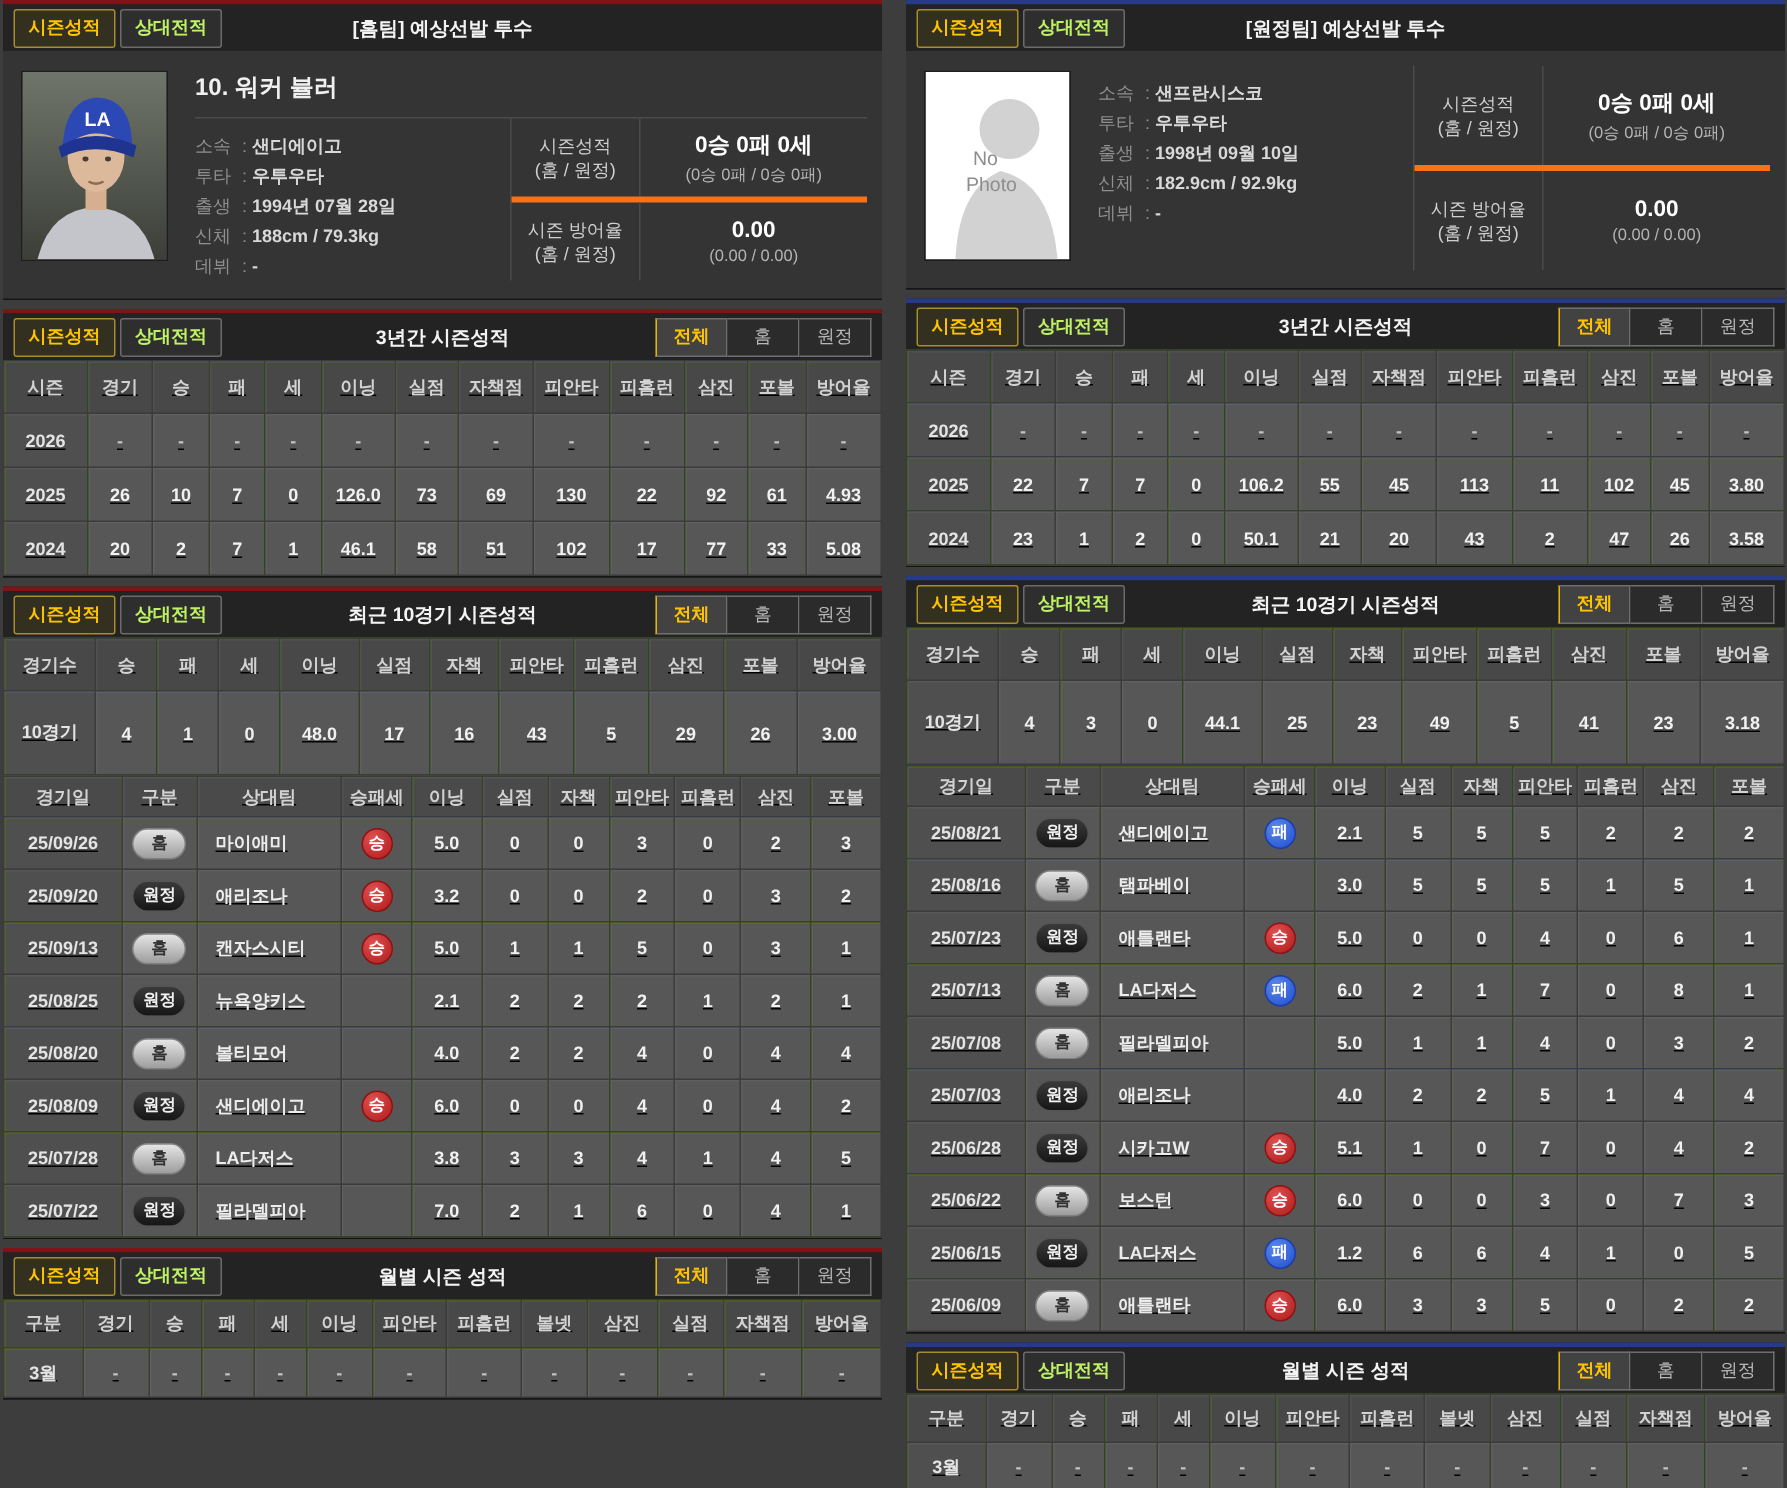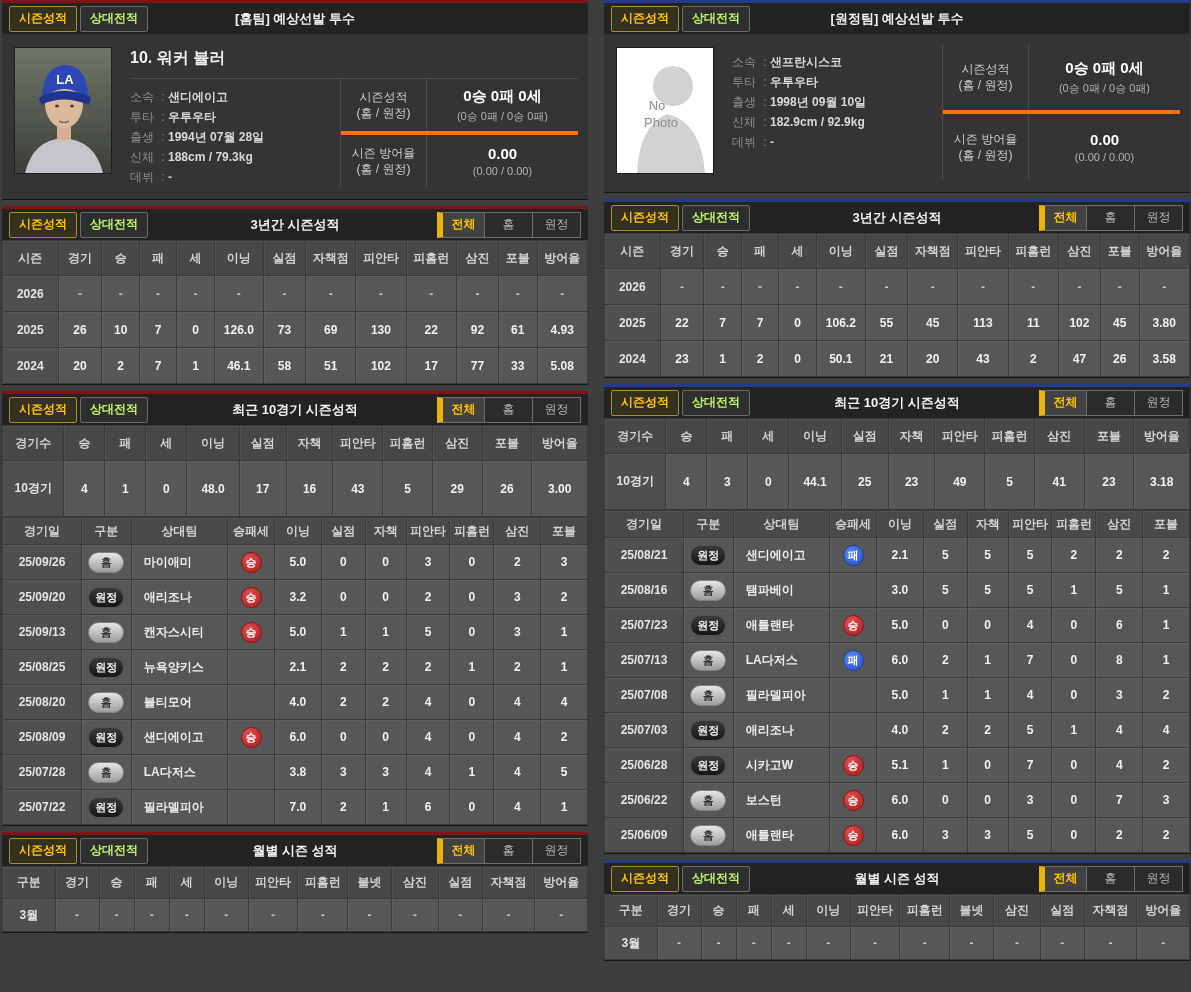--- a/index.html
+++ b/index.html
@@ -26,21 +26,21 @@
   }
   .tab.active { color:#ffc400; border-color:#a88b2a; background:#33301f; }
   .sec-title { flex:1; text-align:center; color:#f3f3f3; font-weight:bold; font-size:13px; }
   .filters { display:flex; width:152px; flex:0 0 152px; justify-content:flex-end; }
   .filters.hidden-f { visibility:hidden; }
   .filter {
     font-size:12px; padding:3px 0 4px; width:48px; text-align:center;
     border:1px solid #6e6e6e; border-left:none;
     background:#2b2b2b; color:#b8b8b8; cursor:pointer;
   }
-  .filter:first-child { border-left:6px solid #eab308; }
+  .filter:first-child { border-left:1px solid #eab308; }
   .filter.active { color:#ffc400; font-weight:bold; background:#424242; }
 
   
   .player-body { background:#343434; display:flex; padding:10px 10px 12px; min-height:158px; }
   .photo {
     width:98px; height:127px; flex:0 0 98px; margin:3px 2px 0 2px;
     border:1px solid #1d1d1d; overflow:hidden; position:relative; background:#555;
   }
   .photo svg { display:block; }
   .p-right { flex:1; display:flex; flex-direction:column; padding-left:16px; }
@@ -56,21 +56,21 @@
   .pstat-label {
     width:86px; flex:0 0 86px; border-right:1px solid #4b4b4b;
     display:flex; flex-direction:column; justify-content:center; align-items:center;
     color:#cfcfcf; font-size:12px; line-height:16px; text-align:center;
   }
   .pstat-value { flex:1; display:flex; flex-direction:column; justify-content:center; align-items:center; }
   .pv-main { color:#ffffff; font-weight:bold; font-size:15px; }
   .pv-sub { color:#b3b3b3; font-size:11px; margin-top:3px; }
 
   
-  table { width:100%; border-collapse:collapse; table-layout:fixed; background:#4d7c0f; }
+  table { width:100%; border-collapse:collapse; table-layout:fixed; background:#4d7c0f;text-decoration:underline; }
   th, td {
     border:1px solid #3b3b3b; text-align:center; font-size:12px;
     box-shadow: inset 1px 1px 0 rgba(255,255,255,0.05);
     overflow:hidden; white-space:nowrap;
   }
   thead th { background:#484848; color:#d2d2d2; font-weight:bold; height:35px; }
   tbody td { background:#575757; color:#f1f1f1; font-weight:bold; height:36px; }
   tbody th { background:#4f4f4f; color:#e4e4e4; font-weight:bold; height:36px; }
   td.dash, th.dash { color:#c4c4c4; }
   .sum-table tbody td, .sum-table tbody th { height:56px; }
@@ -875,20 +875,33 @@
               <td><span class="result win">승</span></td>
               <td>6.0</td>
               <td>0</td>
               <td>0</td>
               <td>3</td>
               <td>0</td>
               <td>7</td>
               <td>3</td>
             </tr>
             <tr>
+              <th>25/06/15</th>
+              <td><span class="venue v-away">원정</span></td>
+              <td class="opp">LA다저스</td>
+              <td><span class="result loss">패</span></td>
+              <td>1.2</td>
+              <td>6</td>
+              <td>6</td>
+              <td>4</td>
+              <td>1</td>
+              <td>0</td>
+              <td>5</td>
+            </tr>
+            <tr>
               <th>25/06/09</th>
               <td><span class="venue v-home">홈</span></td>
               <td class="opp">애틀랜타</td>
               <td><span class="result win">승</span></td>
               <td>6.0</td>
               <td>3</td>
               <td>3</td>
               <td>5</td>
               <td>0</td>
               <td>2</td>

